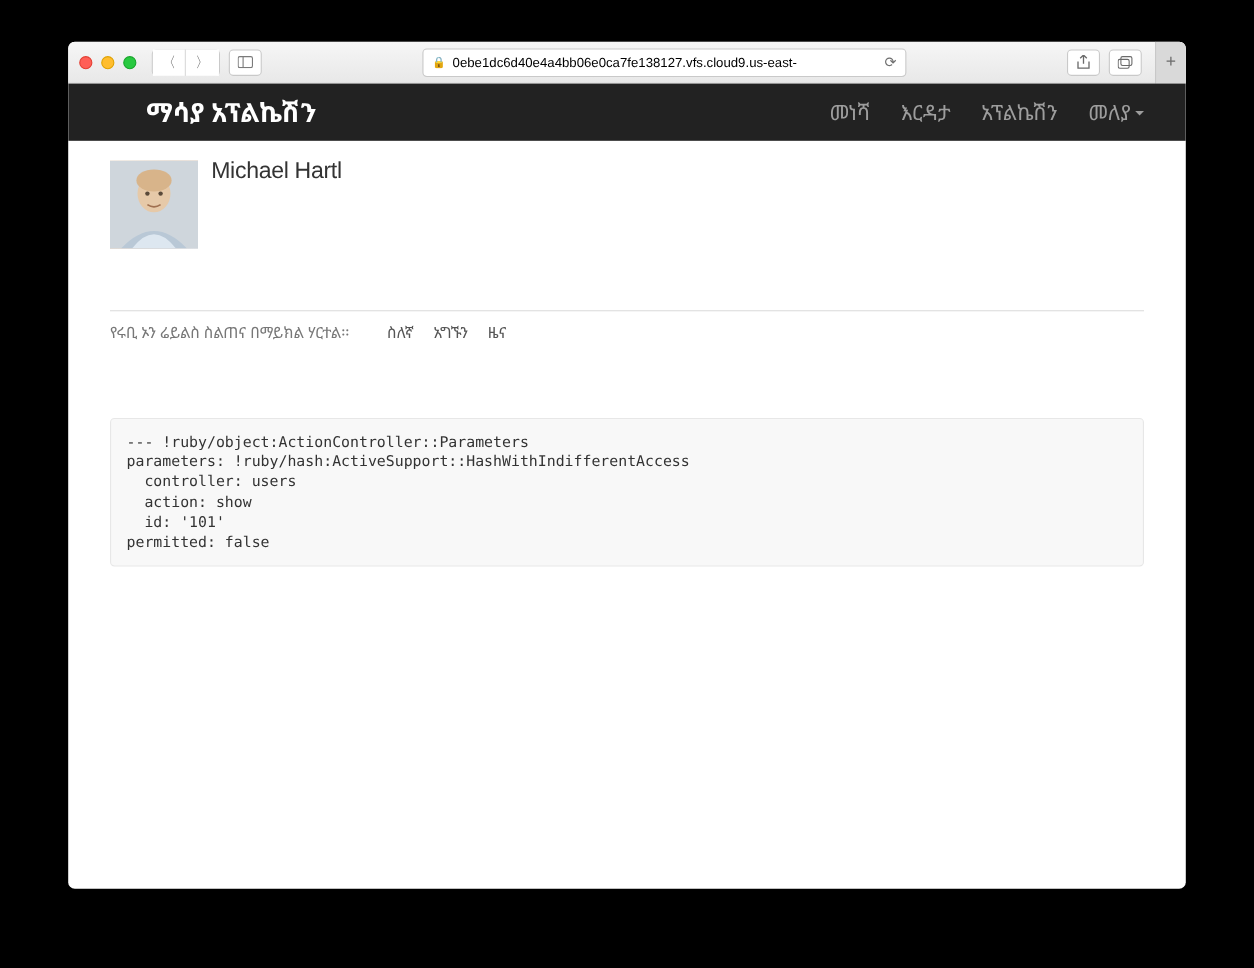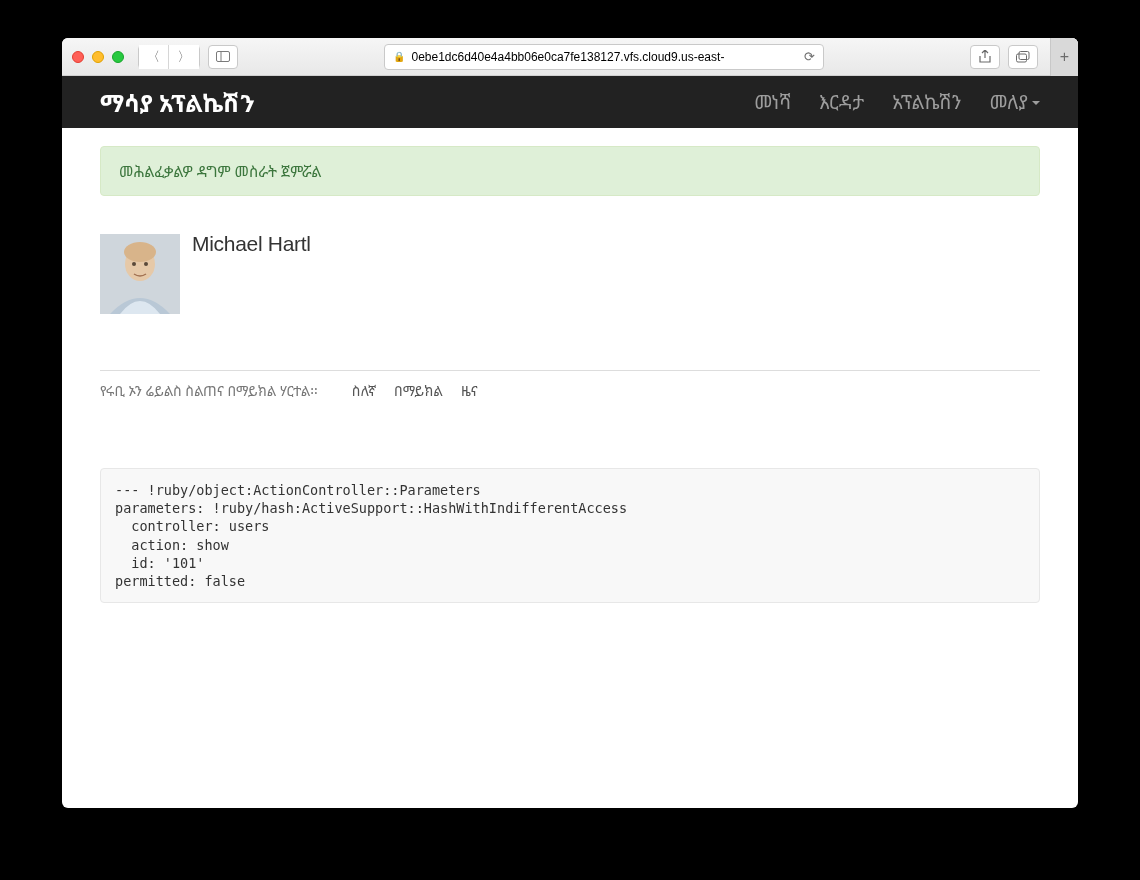--- a/index.html
+++ b/index.html
@@ -99,20 +99,21 @@
     display: flex;
     align-items: center;
     padding: 0 38px;
     justify-content: space-between;
   }
   .brand {
     color: #fff;
     font-size: 24px;
     font-weight: 700;
     font-family: "Noto Sans Ethiopic", "Nyala", "Times New Roman", serif;
+    margin-left: 33px;
   }
   .nav-links {
     display: flex;
     gap: 28px;
     align-items: center;
   }
   .nav-links a {
     color: #9d9d9d;
     text-decoration: none;
     font-size: 19px;
@@ -243,21 +244,20 @@
       <a href="#">እርዳታ</a>
       <a href="#">አፕልኬሽን</a>
       <a href="#">
         <span>መለያ</span>
         <span class="caret-down"></span>
       </a>
     </div>
   </div>
 
   <div class="page">
-    <div class="alert">መሕልፈቃልዎ ዳግም መስራት ጀምሯል</div>
 
     <div class="profile">
       <div class="avatar">
         <svg viewBox="0 0 80 80">
           <rect width="80" height="80" fill="#cfd6dc"></rect>
           <ellipse cx="40" cy="30" rx="15" ry="17" fill="#e6c9a8"></ellipse>
           <ellipse cx="40" cy="18" rx="16" ry="10" fill="#d8b48a"></ellipse>
           <path d="M10 80 Q40 48 70 80 Z" fill="#b9c8d6"></path>
           <path d="M20 80 Q40 54 60 80 Z" fill="#dde7f0"></path>
           <circle cx="34" cy="30" r="2" fill="#5a4a3a"></circle>
@@ -266,21 +266,21 @@
         </svg>
       </div>
       <h1 class="username">Michael Hartl</h1>
     </div>
 
     <hr class="sep">
     <div class="footer-row">
       <div>የሩቢ ኦን ሬይልስ ስልጠና በማይክል ሃርተል፡፡</div>
       <div class="footer-links">
         <a href="#">ስለኛ</a>
-        <a href="#">በማይክል</a>
+        <a href="#">አግኙን</a>
         <a href="#">ዜና</a>
       </div>
     </div>
 
     <pre class="debug">--- !ruby/object:ActionController::Parameters
 parameters: !ruby/hash:ActiveSupport::HashWithIndifferentAccess
   controller: users
   action: show
   id: '101'
 permitted: false</pre>

